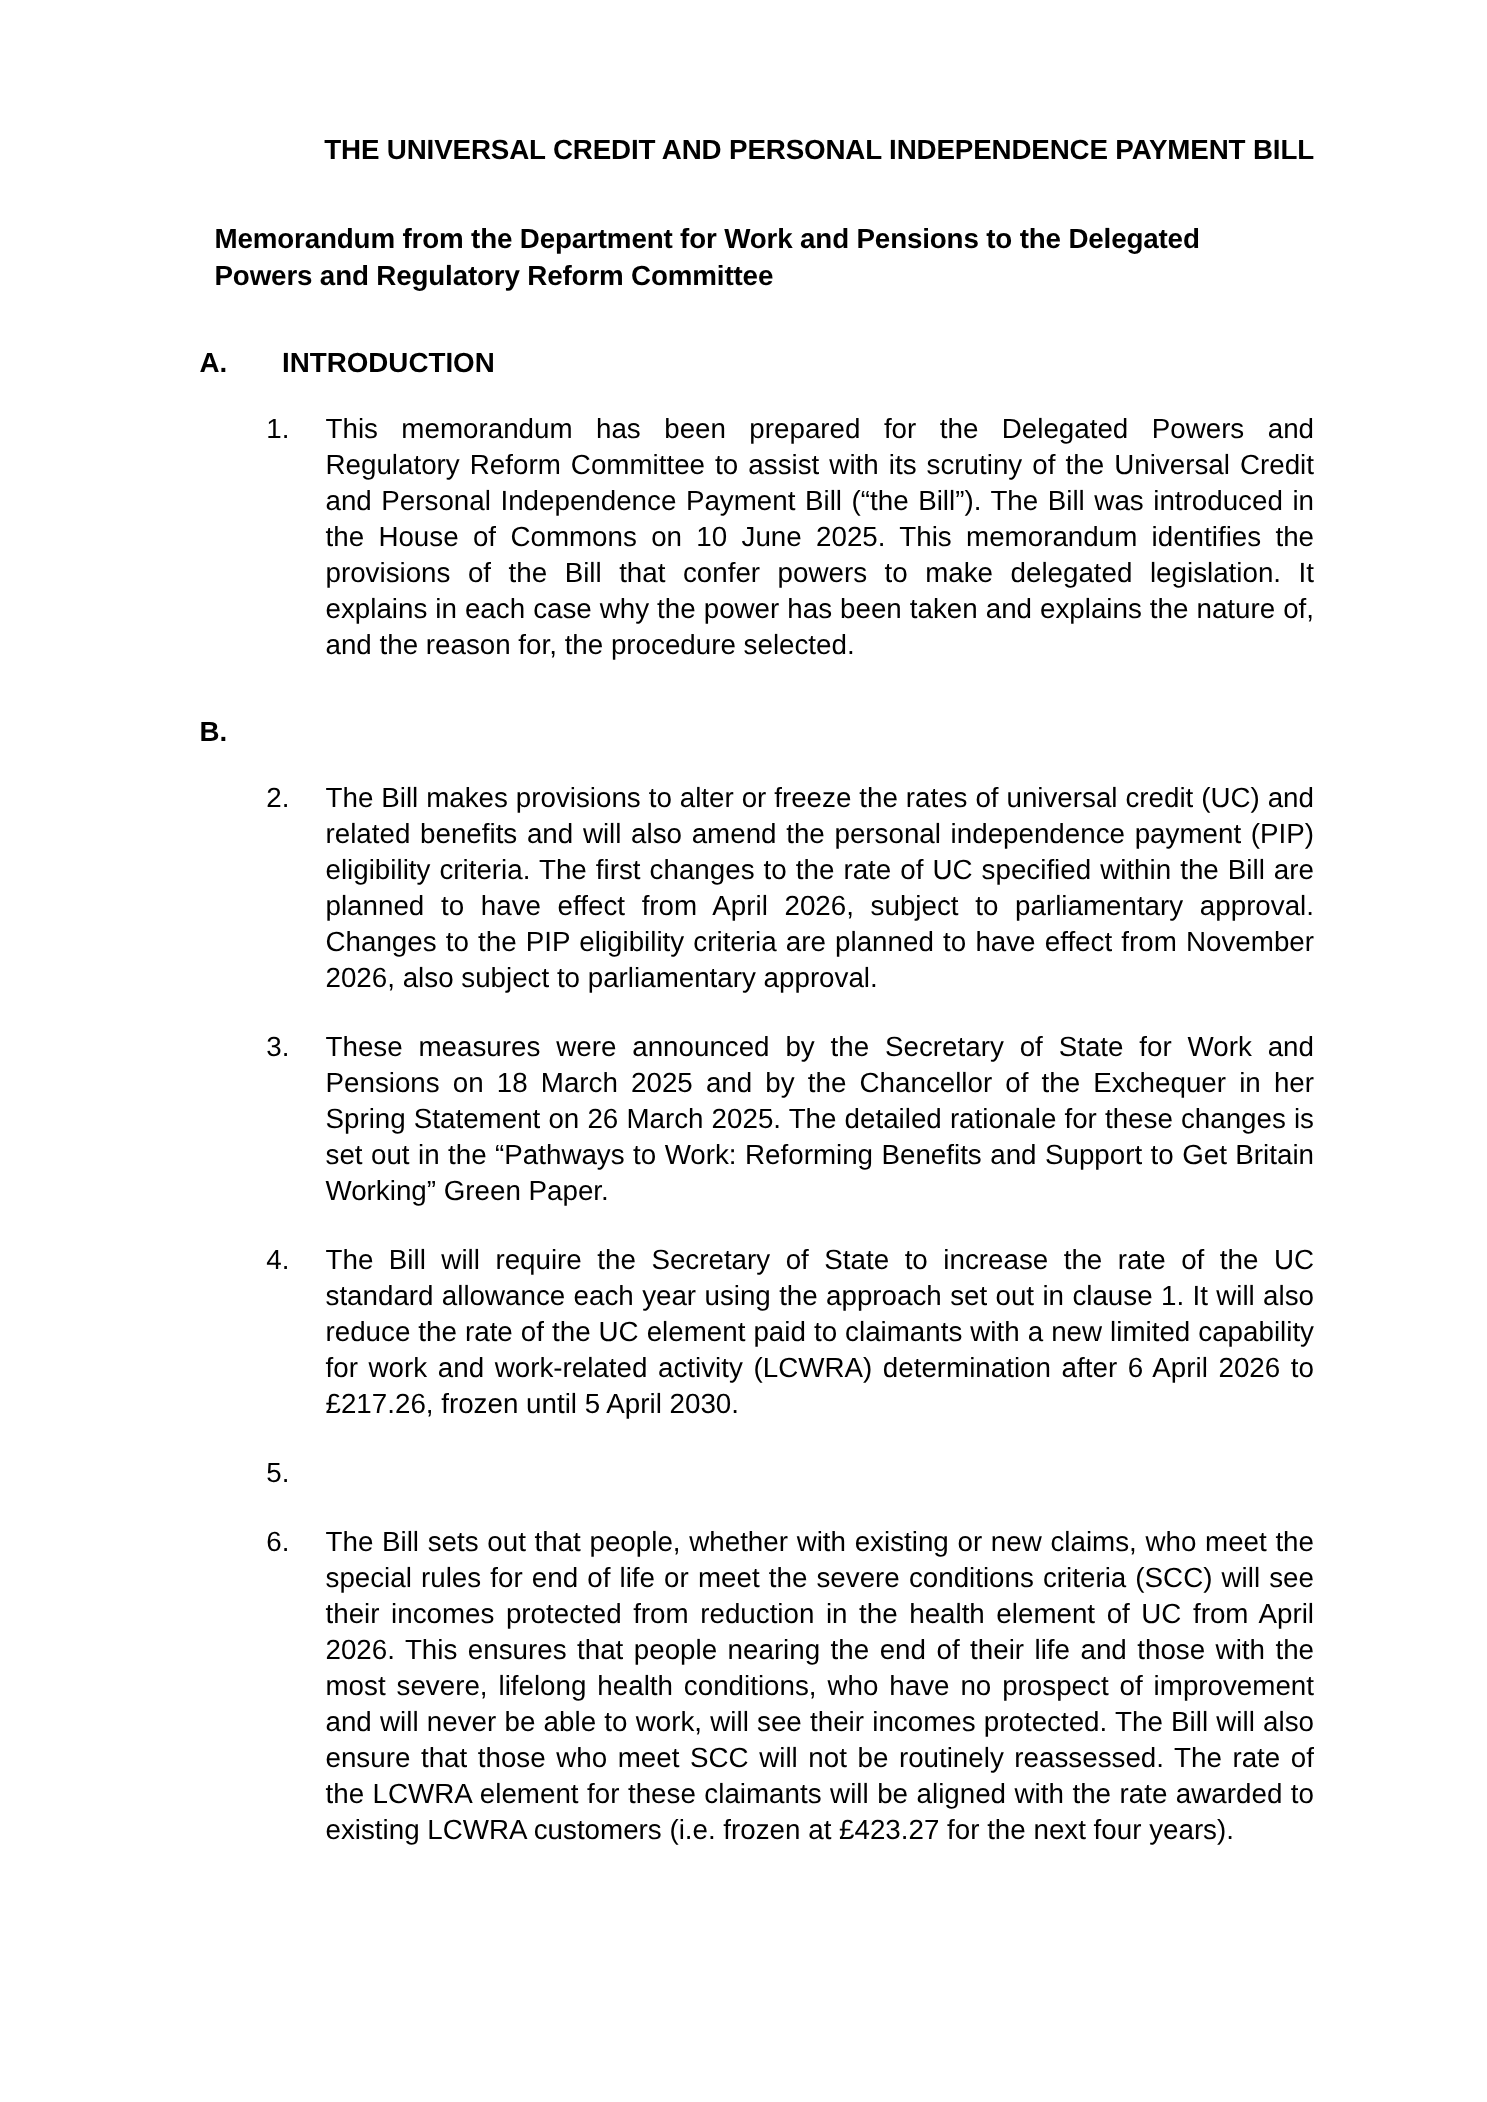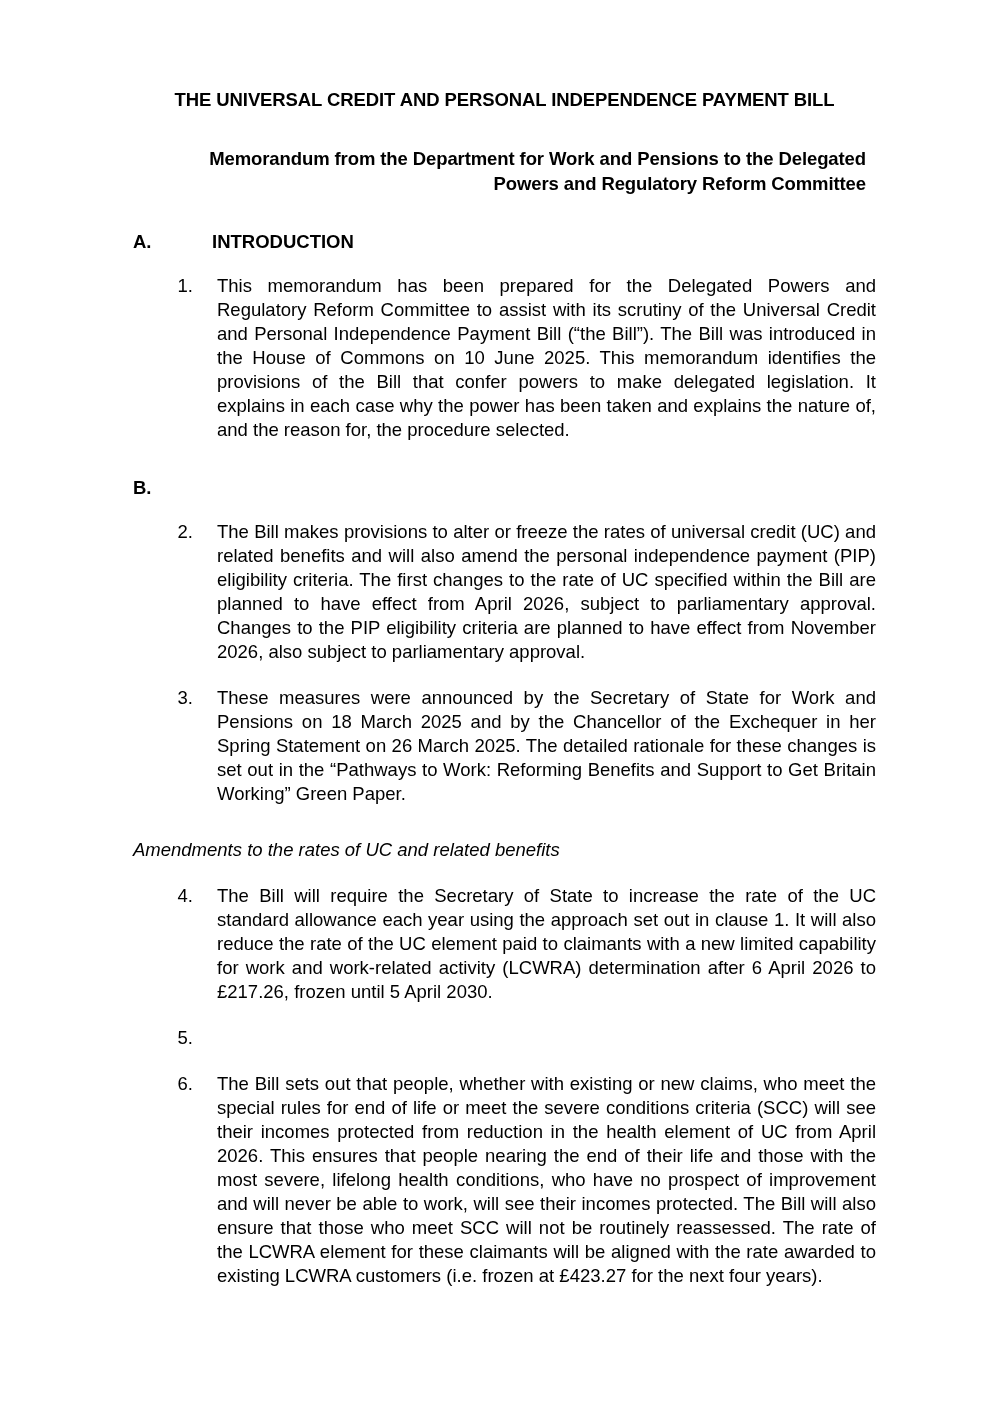--- a/index.html
+++ b/index.html
@@ -24,30 +24,30 @@
     position: absolute;
     left: 133px;
     top: 0;
     width: 743px;
   }
 
   
   .doc-title {
     font-size: 18.5px;
     font-weight: bold;
-    text-align: center;
+    text-align: right;
     line-height: 24px;
     margin: 0;
     padding-top: 88px;
     letter-spacing: -0.1px;
   }
   .doc-subtitle {
     font-size: 18.5px;
     font-weight: bold;
-    text-align: right;
+    text-align: left;
     line-height: 25px;
     margin: 0;
     padding-top: 34px;
     padding-left: 10px;
     padding-right: 10px;
     letter-spacing: -0.1px;
   }
 
   
   .section-heading {
@@ -58,21 +58,20 @@
     line-height: 24px;
     margin: 0;
     padding-top: 34px;
   }
   .section-letter {
     width: 55px;
     flex: 0 0 55px;
   }
   .section-title {
     flex: 1 1 auto;
-    margin-left: 24px;
   }
 
   
   .sub-heading {
     font-size: 18.5px;
     font-style: italic;
     line-height: 24px;
     margin: 0;
     padding-top: 32px;
   }
@@ -140,21 +139,20 @@
       <li class="para tight">
         <span class="para-num">2.</span>
         <span class="para-text">The Bill makes provisions to alter or freeze the rates of universal credit (UC) and related benefits and will also amend the personal independence payment (PIP) eligibility criteria. The first changes to the rate of UC specified within the Bill are planned to have effect from April 2026, subject to parliamentary approval. Changes to the PIP eligibility criteria are planned to have effect from November 2026, also subject to parliamentary approval.</span>
       </li>
       <li class="para">
         <span class="para-num">3.</span>
         <span class="para-text">These measures were announced by the Secretary of State for Work and Pensions on 18 March 2025 and by the Chancellor of the Exchequer in her Spring Statement on 26 March 2025.  The detailed rationale for these changes is set out in the “Pathways to Work: Reforming Benefits and Support to Get Britain Working” Green Paper.</span>
       </li>
     </ul>
 
-    <div class="sub-heading">Amendments to the rates of UC and related benefits</div>
 
     <ul class="para-list">
       <li class="para">
         <span class="para-num">4.</span>
         <span class="para-text">The Bill will require the Secretary of State to increase the rate of the UC standard allowance each year using the approach set out in clause 1. It will also reduce the rate of the UC element paid to claimants with a new limited capability for work and work-related activity (LCWRA) determination after 6 April 2026 to £217.26, frozen until 5 April 2030.</span>
       </li>
       <li class="para">
         <span class="para-num">5.</span>
       </li>
       <li class="para">

